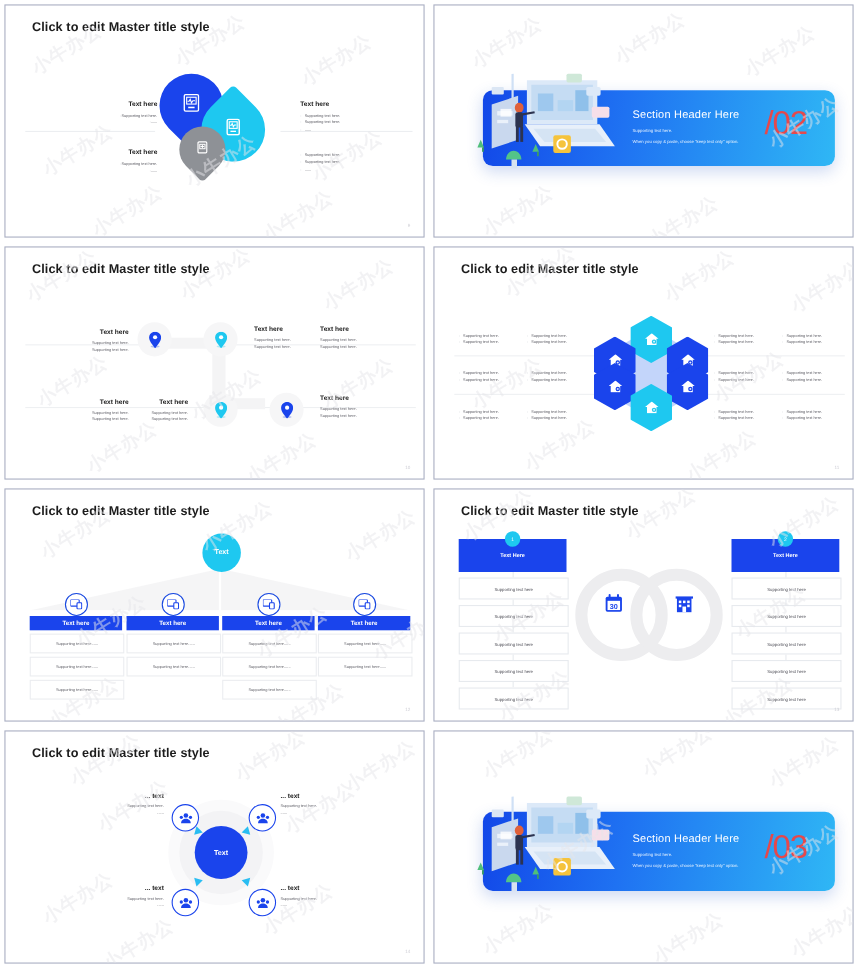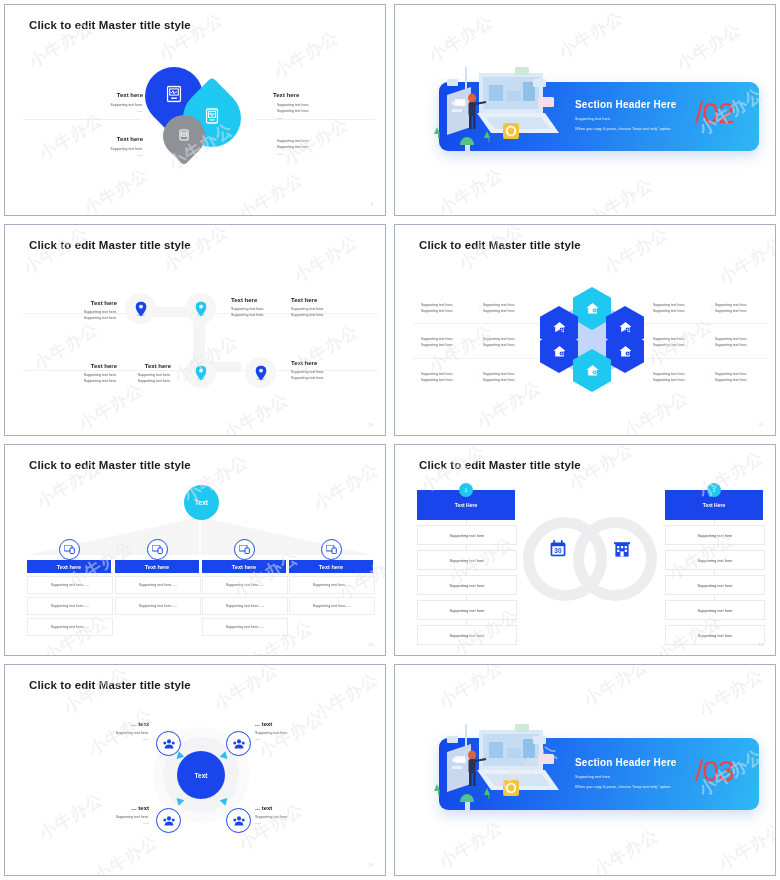--- a/index.html
+++ b/index.html
@@ -79,21 +79,21 @@
   .nodeC{position:absolute;width:23px;height:23px;border-radius:50%;
          border:1.3px solid #1a44ec;background:#fff;
          display:flex;align-items:center;justify-content:center;}
   .arr{position:absolute;width:0;height:0;border-left:4px solid transparent;
        border-right:4px solid transparent;border-bottom:7px solid #29bdf2;}
 
   
   .secbar{position:absolute;border-radius:9px;
           background:linear-gradient(100deg,#1247e8 0%,#1f72f2 40%,#2fb7f5 100%);
           box-shadow:0 5px 14px rgba(40,90,200,.22);}
-  .sec-h{position:absolute;color:#fff;font-size:10px;font-weight:700;letter-spacing:.2px;}
+  .sec-h{position:absolute;color:#fff;font-size:10px;font-weight:400;letter-spacing:.2px;}
   .sec-s1{position:absolute;color:#e6f2ff;font-size:3.9px;}
   .sec-s2{position:absolute;color:#e6f2ff;font-size:3.9px;}
   .sec-num{position:absolute;color:#ef4444;font-size:30px;font-weight:300;
            letter-spacing:-1px;opacity:.95;}
   .illu{position:absolute;}
 </style>
 </head>
 <body>
 
 <div class="deck">

